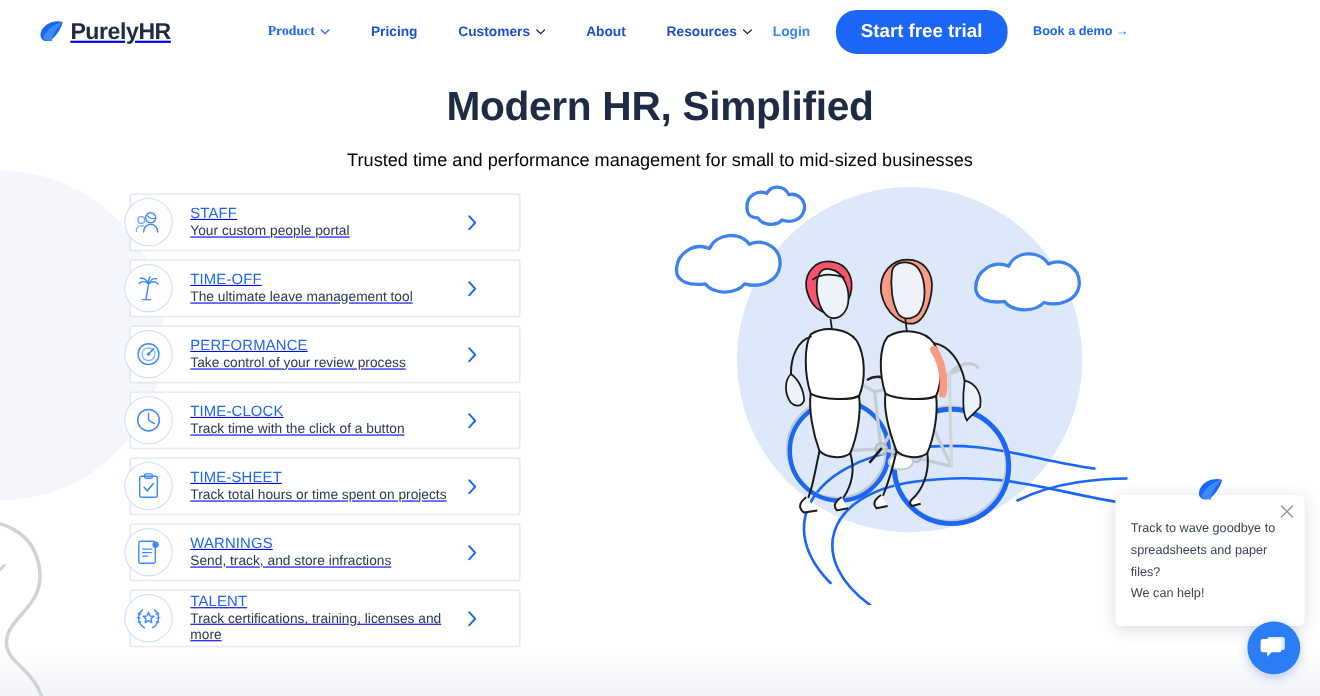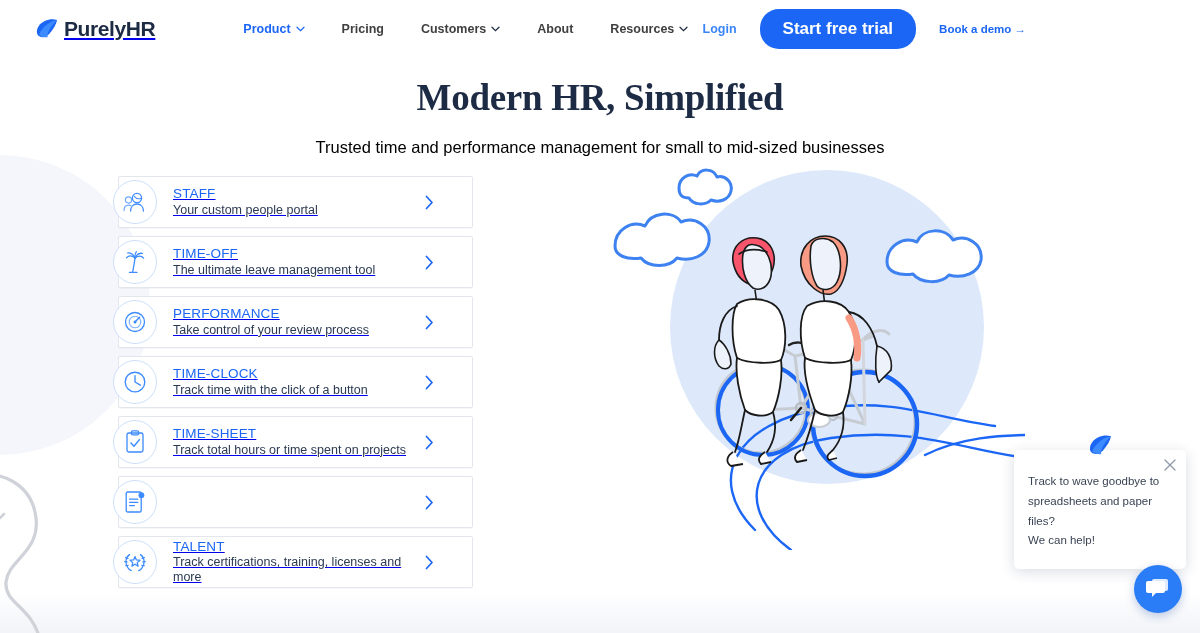--- a/index.html
+++ b/index.html
@@ -35,26 +35,26 @@
   .logo-mark { width: 25px; height: 25px; display: block; }
   .logo-text {
     font-size: 21px; font-weight: 700; color: #1d2b44;
     letter-spacing: -0.4px;
   }
   nav.main-links {
     display: flex; align-items: center; gap: 37px;
     margin-left: 88px;
   }
   .nav-link {
-    font-size: 12.5px; font-weight: 600; color: #404040;
+    font-size: 12.5px; font-weight: 600; color: #1d4ed8;
     text-decoration: none; cursor: pointer;
     display: inline-flex; align-items: center; gap: 5px;
     white-space: nowrap;
   }
-  .nav-link.active { color: #1b66f5; }
+  .nav-link.active { color: #1b66f5; font-family: Liberation Serif, serif; }
   .caret { display: inline-block; }
   .caret svg { display: block; }
 
   .nav-right {
     margin-left: auto; display: flex; align-items: center; gap: 23px;
   }
   .login-link {
     font-size: 12.5px; font-weight: 600; color: #3a85f7;
     text-decoration: none; cursor: pointer;
   }
@@ -67,21 +67,21 @@
     font-family: "Liberation Sans", sans-serif;
   }
   .demo-link {
     font-size: 11.5px; font-weight: 600; color: #1b66f5;
     text-decoration: none; cursor: pointer; white-space: nowrap;
   }
 
   
   .hero-head { position: relative; z-index: 5; text-align: center; padding-top: 19px; }
   h1.hero-title {
-    font-family: Liberation Serif, serif;
+    font-family: Liberation Sans, sans-serif;
     font-size: 37px; font-weight: 700; color: #1d2b44;
     letter-spacing: -0.3px;
   }
   .hero-sub {
     margin-top: 19px;
     font-size: 16.5px; color: #000000; font-weight: 400;
   }
 
   
   .feature-col {
@@ -328,20 +328,24 @@
     </a>
 
     <a class="feature-card" href="#">
       <span class="feature-icon">
         <svg width="24" height="26" viewBox="0 0 24 26">
           <rect x="3.2" y="3" width="15" height="20" rx="1.6" fill="none" stroke="#3d8bff" stroke-width="1.3"></rect>
           <path d="M6.6 10.2 L14.8 10.2 M6.6 13.4 L14.8 13.4 M6.6 16.6 L11.4 16.6" fill="none" stroke="#3d8bff" stroke-width="1.2" stroke-linecap="round"></path>
           <circle cx="18.4" cy="6.2" r="2.9" fill="#3d8bff"></circle>
         </svg>
       </span>
+      <span class="feature-texts">
+        <span class="feature-title">WARNINGS</span>
+        <span class="feature-desc">Send, track, and store infractions</span>
+      </span>
       <span class="feature-chev">
         <svg width="9" height="15" viewBox="0 0 9 15">
             <path d="M1.5 1.5 L7 7.5 L1.5 13.5" fill="none" stroke="#1b66f5" stroke-width="1.7" stroke-linecap="round" stroke-linejoin="round"></path>
           </svg>
       </span>
     </a>
 
     <a class="feature-card" href="#">
       <span class="feature-icon">
         <svg width="28" height="26" viewBox="0 0 28 26">

